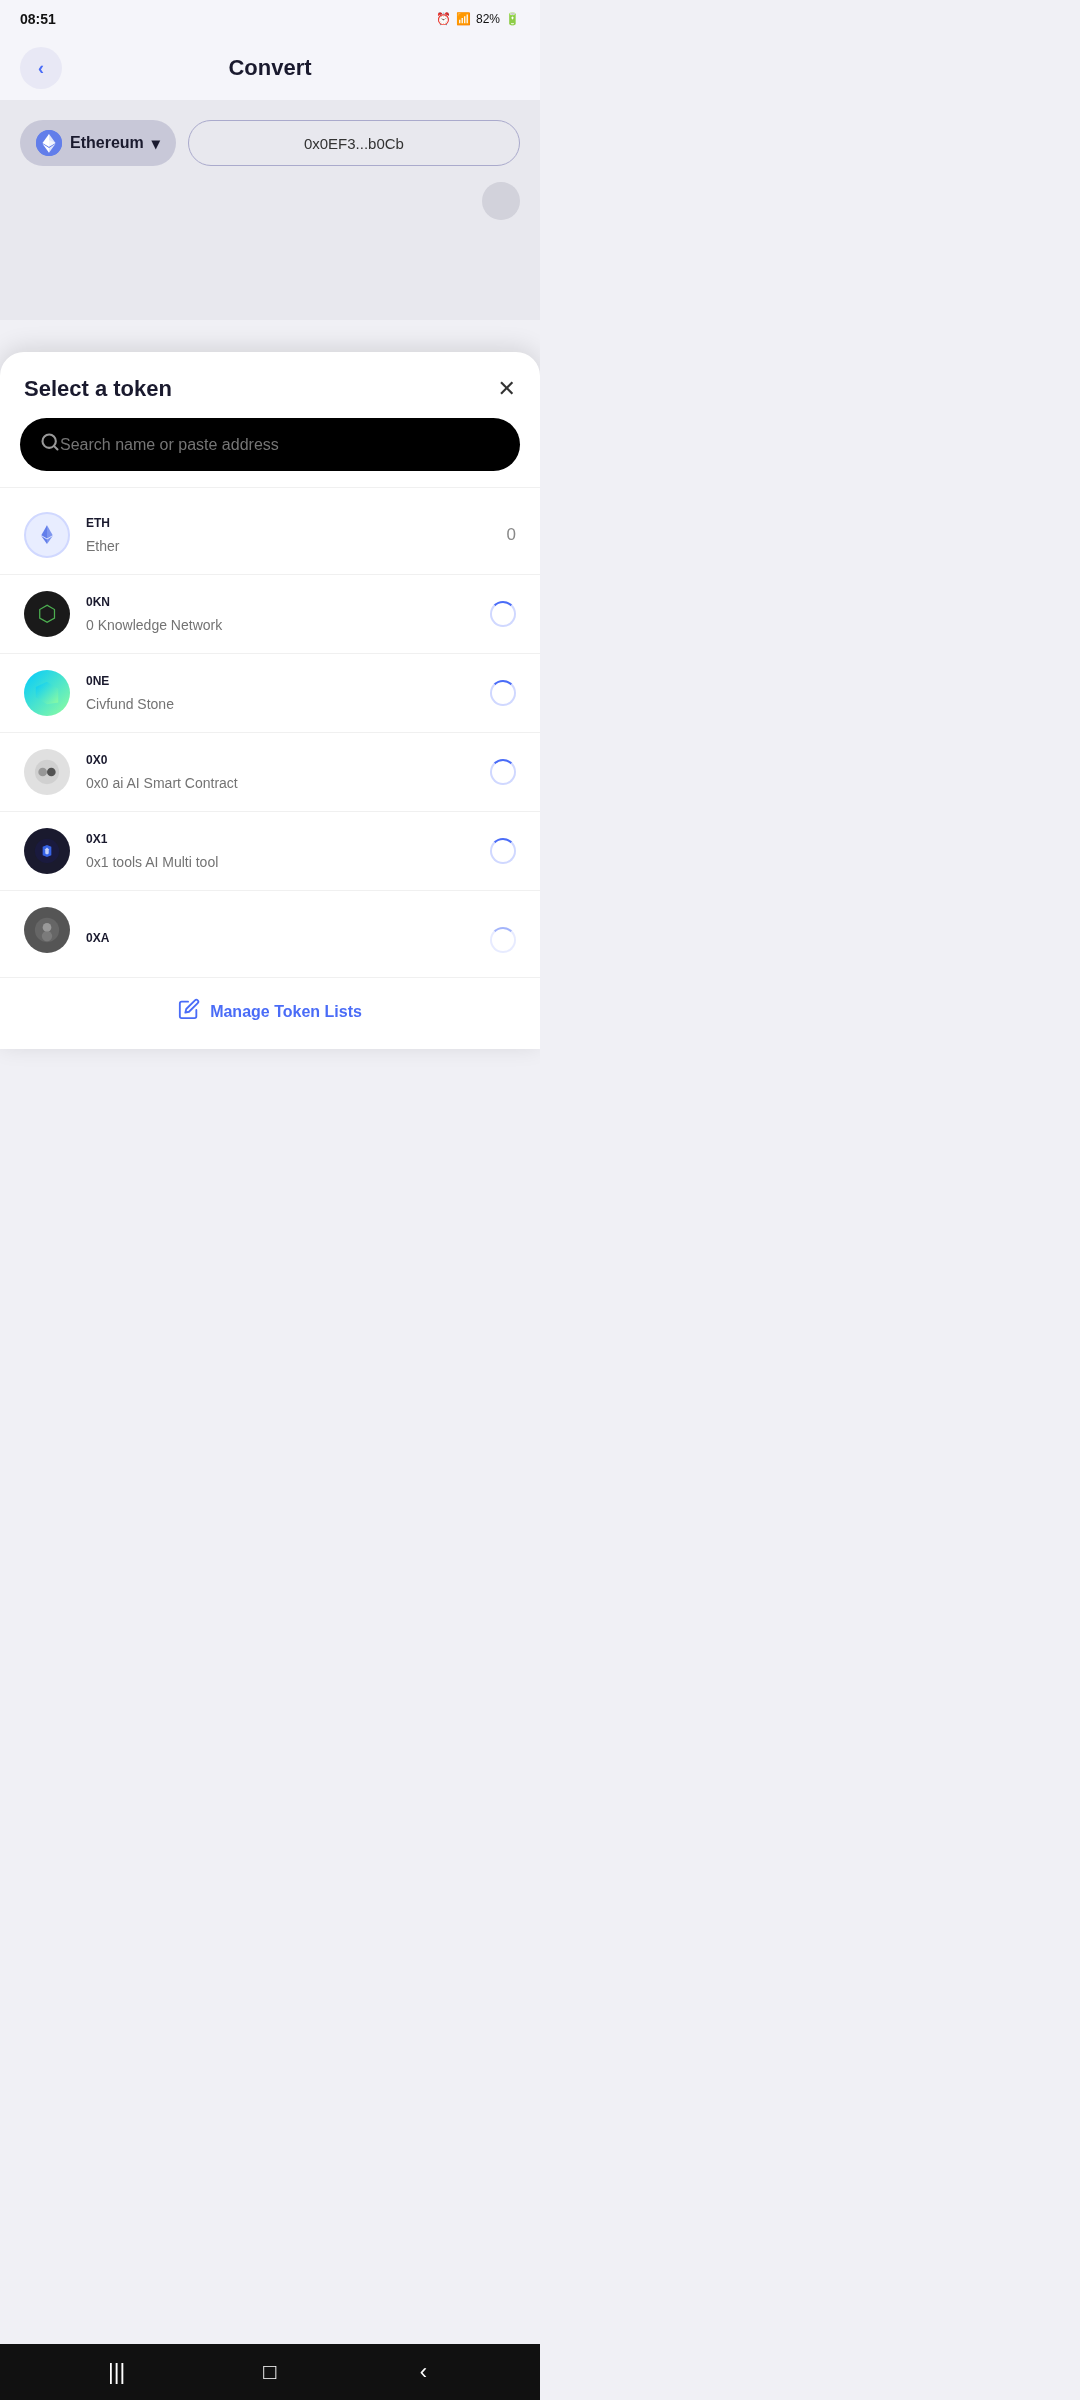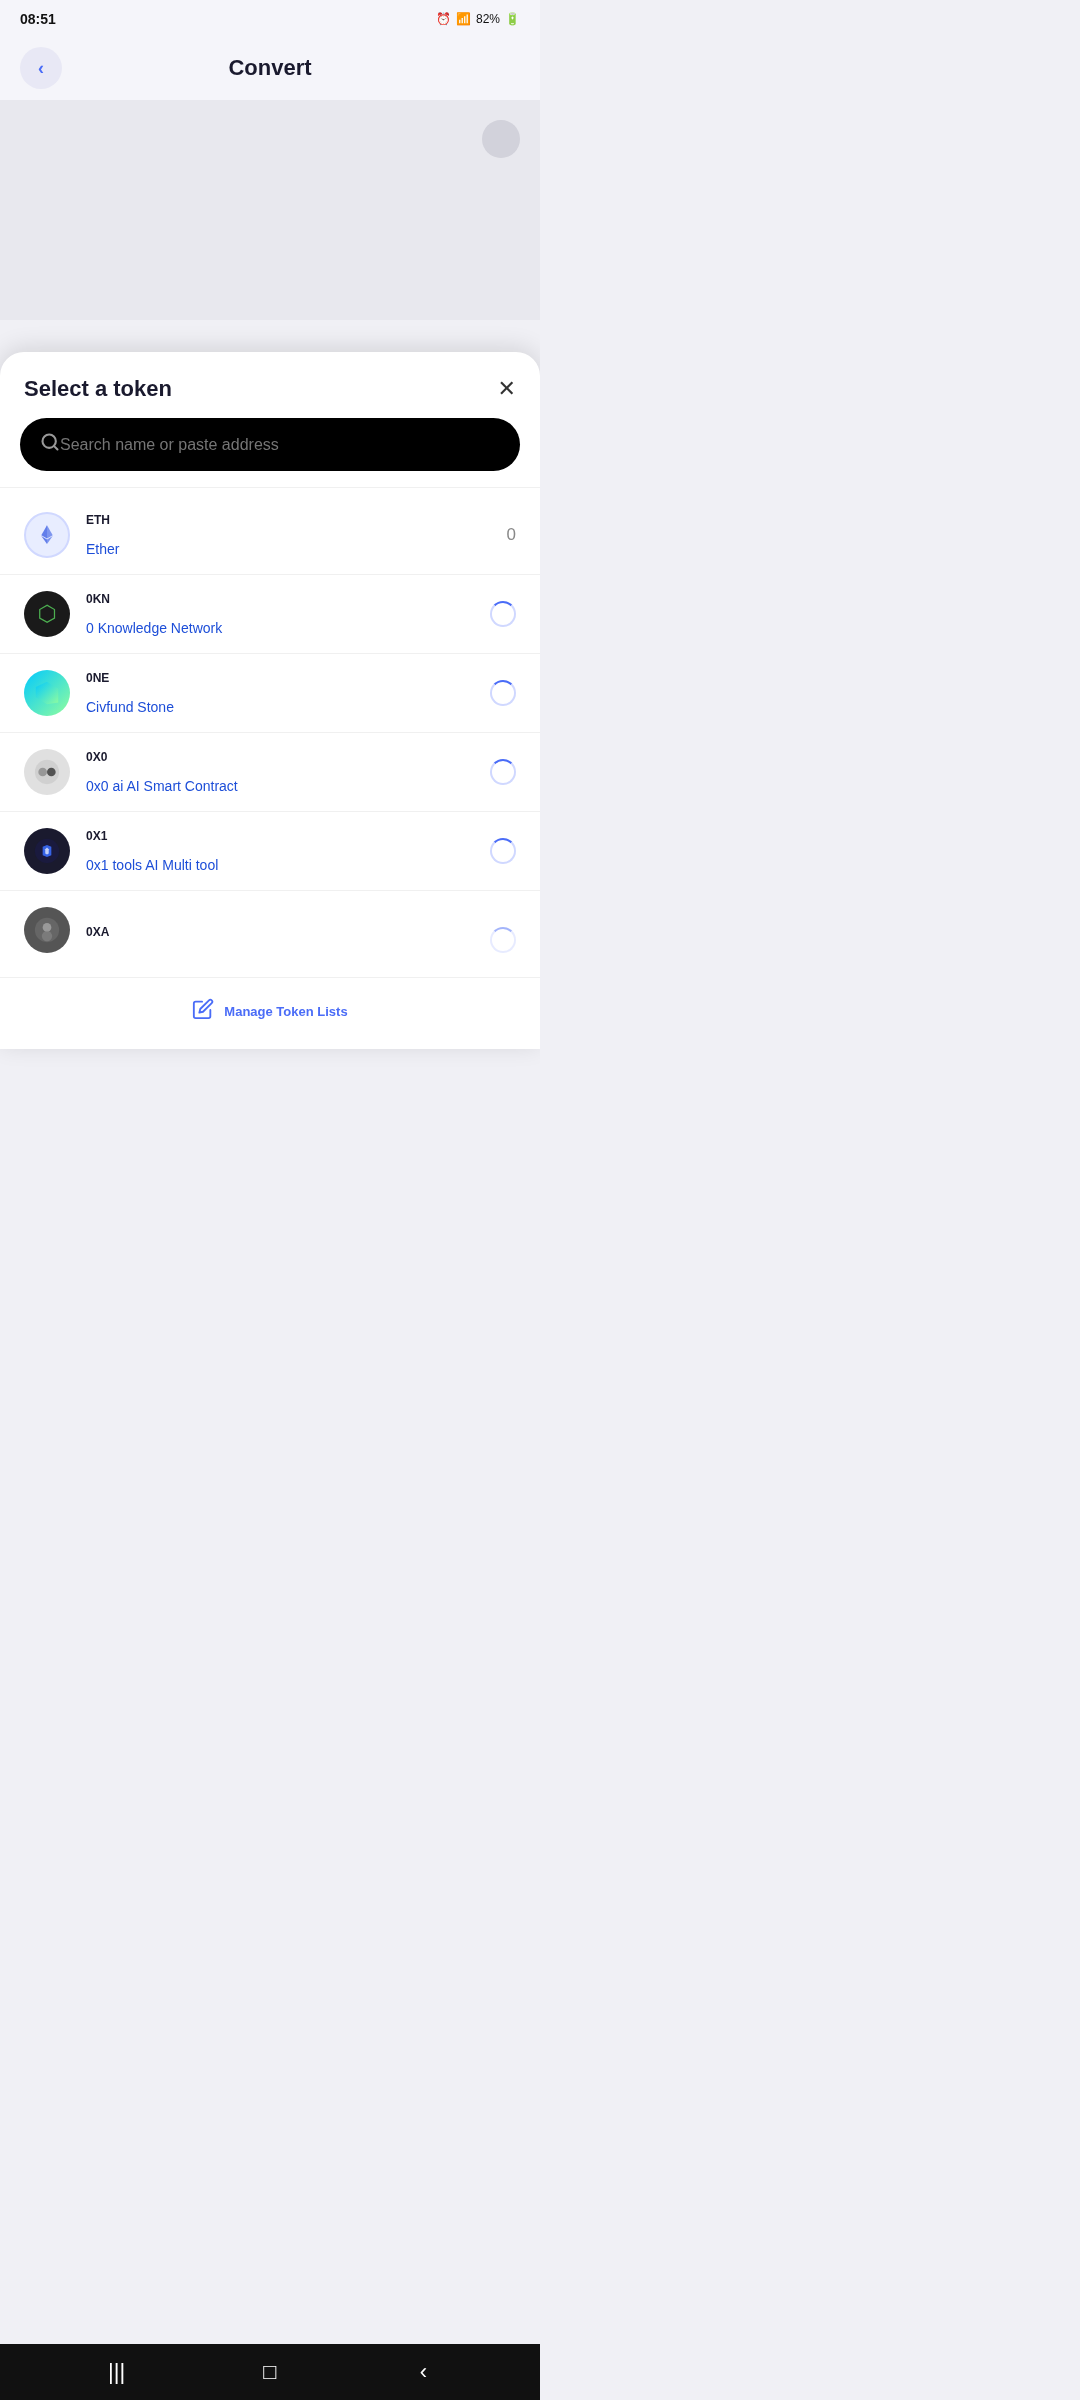--- a/index.html
+++ b/index.html
@@ -232,22 +232,22 @@
     .token-info {
       flex: 1;
     }
     .token-symbol {
       font-size: 12px;
       font-weight: 700;
       color: #1a1a2e;
     }
     .token-name {
       font-size: 14px;
-      color: #1d4ed8;
-      margin-top: 14px;
+      color: #737373;
+      margin-top: 8px;
     }
     .token-balance {
       font-size: 17px;
       color: #888;
     }
     .loading-spinner {
       width: 26px;
       height: 26px;
       border: 2.5px solid #d0d8ff;
       border-top: 2.5px solid #4a6cf7;
@@ -267,21 +267,21 @@
       align-items: center;
       gap: 10px;
       background: #fff;
       border-top: 1px solid #f0f0f0;
     }
     .manage-icon {
       color: #4a6cf7;
       font-size: 18px;
     }
     .manage-text {
-      font-size: 13px;
+      font-size: 16px;
       font-weight: 700;
       color: #4a6cf7;
     }
 
     
     .bottom-bar {
       background: #111;
       height: 56px;
       display: flex;
       align-items: center;
@@ -332,20 +332,40 @@
 </div>
 
 <div class="header">
   <div class="back-btn">
     <span class="back-arrow">‹</span>
   </div>
   <span class="header-title">Convert</span>
 </div>
 
 <div class="bg-content">
+  <div class="network-row">
+    <div class="network-btn">
+      <div class="eth-icon">
+        <svg class="eth-svg" viewBox="0 0 32 32" fill="none" xmlns="http://www.w3.org/2000/svg">
+          <circle cx="16" cy="16" r="16" fill="#627EEA"></circle>
+          <path d="M16 5l-0.4 1.4V20.3l0.4 0.4 8-4.7L16 5z" fill="white" opacity="0.8"></path>
+          <path d="M16 5L8 16l8 4.7V5z" fill="white"></path>
+          <path d="M16 22l-0.1 0.1v5.8l0.1 0.1 8-11.2L16 22z" fill="white" opacity="0.8"></path>
+          <path d="M16 28V22l-8-5.2L16 28z" fill="white"></path>
+          <path d="M16 20.7l8-4.7-8-3.6v8.3z" fill="white" opacity="0.6"></path>
+          <path d="M8 16l8 4.7v-8.3L8 16z" fill="white" opacity="0.4"></path>
+        </svg>
+      </div>
+      <span>Ethereum</span>
+      <span>▾</span>
+    </div>
+    <div class="address-btn">
+      <span>0x0EF3...b0Cb</span>
+    </div>
+  </div>
   <div class="gear-row">
     <div class="ghost-circle"></div>
   </div>
 </div>
 
 <div class="modal-overlay">
   <div class="modal-header">
     <span class="modal-title">Select a token</span>
     <span class="close-btn">✕</span>
   </div>

